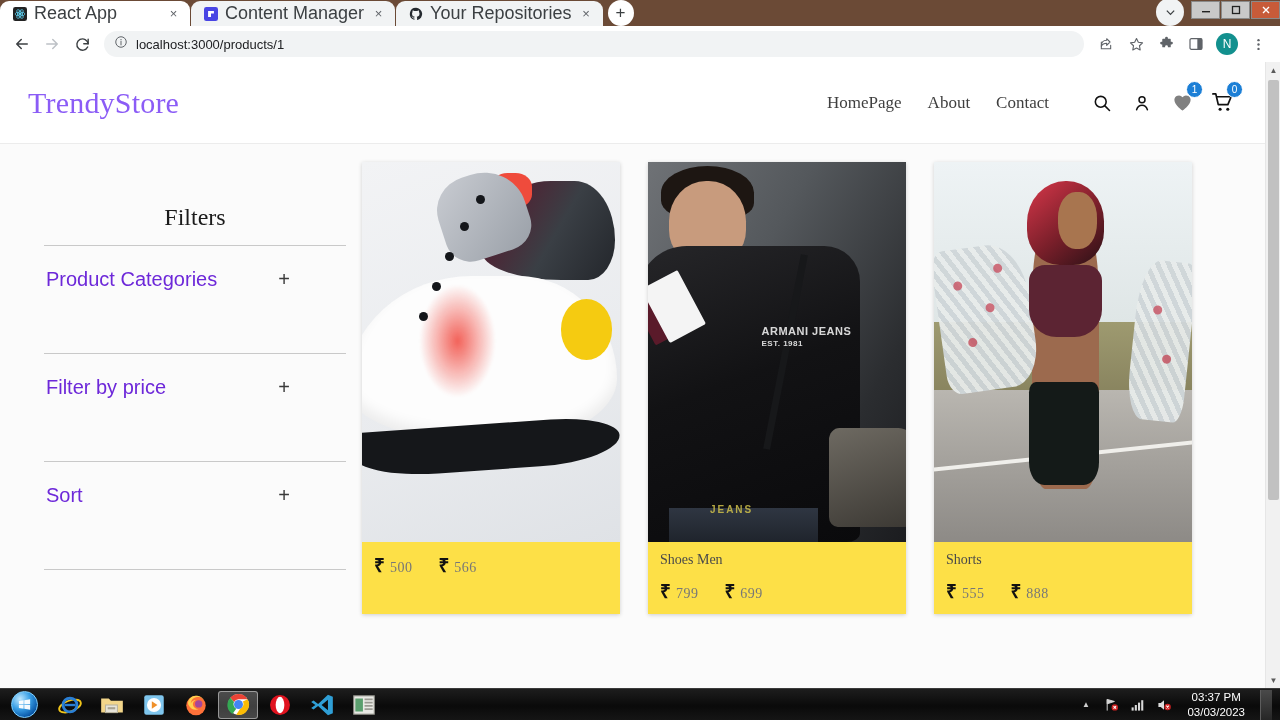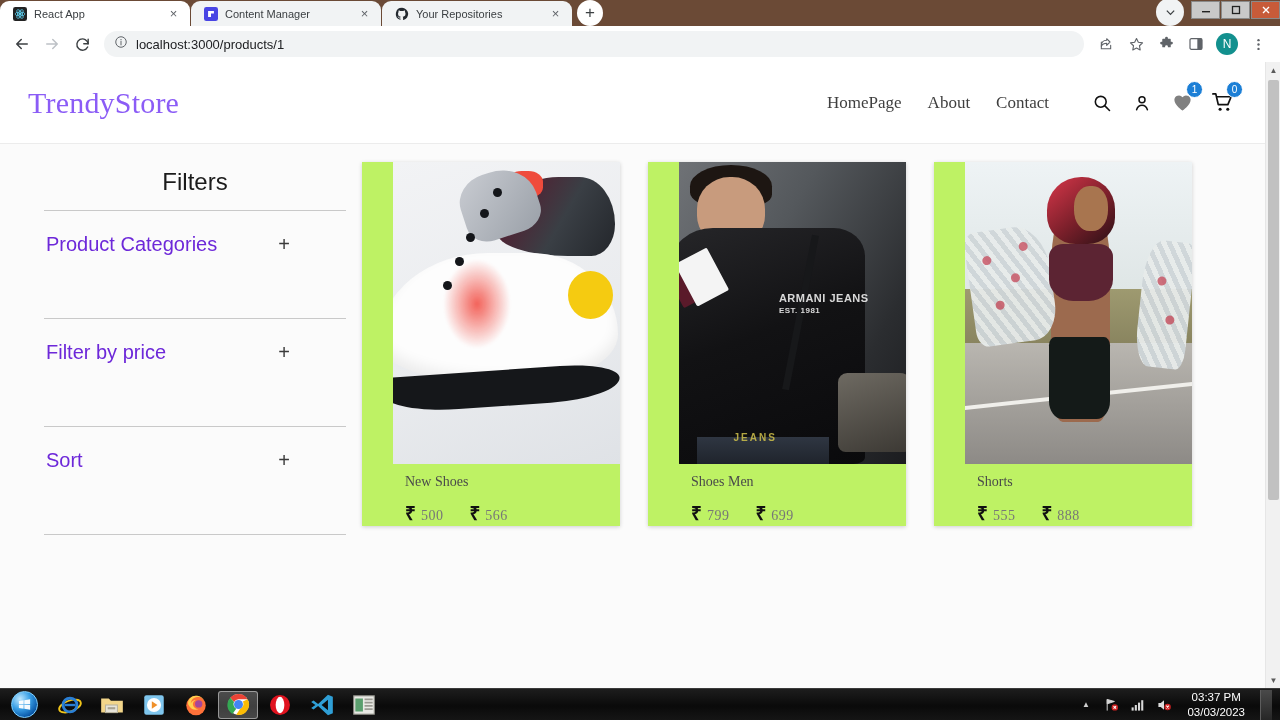--- a/index.html
+++ b/index.html
@@ -20,21 +20,21 @@
   .tabstrip { display: flex; align-items: flex-end; height: 26px; flex: 0 0 auto; }
   .tab {
     height: 25px; display: flex; align-items: center; gap: 7px;
     padding: 0 9px 0 12px; min-width: 190px; max-width: 230px;
     background: #f1f3f4; border-radius: 9px 9px 0 0; margin-right: 1px;
     position: relative;
   }
   .tab.active { background: #ffffff; }
   .tab-fav { width: 15px; height: 15px; flex: 0 0 15px; display:flex; align-items:center; justify-content:center;}
   .tab-title {
-    font-size: 11px; color: #3c4043; white-space: nowrap; overflow: hidden;
+    font-size: 18px; color: #3c4043; white-space: nowrap; overflow: hidden;
     text-overflow: ellipsis; flex: 1;
   }
   .tab-close { font-size: 13px; color: #5f6368; width: 15px; text-align: center; line-height: 1; }
   .newtab {
     width: 26px; height: 26px; border-radius: 50%; background: #ffffff;
     display: flex; align-items: center; justify-content: center;
     font-size: 17px; color: #3c4043; margin-left: 4px; margin-bottom: 0px;
     align-self: flex-end;
   }
   .tb-right { position: absolute; right: 0; top: 0; display: flex; align-items: flex-start; height: 26px; }
@@ -98,34 +98,34 @@
     border-radius: 50%; background: #1c7fd6; color: #fff; font-size: 10px;
     display: flex; align-items: center; justify-content: center; padding: 0 3px;
     border: 1px solid #fff;
   }
 
   .content { display: flex; padding: 18px 26px 0 26px; background: #fbfbfb; height: 544px; }
 
   
   .sidebar { width: 330px; flex: 0 0 330px; padding: 0 10px 0 18px; }
   .filters-title {
-    font-family: Liberation Sans, sans-serif; font-size: 24px; color: #1b1b1b;
-    text-align: center; padding: 6px 0 14px 0;
+    font-family: Liberation Serif, serif; font-size: 24px; color: #1b1b1b;
+    text-align: center; padding: 6px 0 14px 0; margin-top: 36px;
   }
   .hr { height: 1px; background: #c9c9c9; margin: 0 0 0 0; }
   .facet { padding: 22px 2px 0 2px; }
   .facet-row { display: flex; align-items: center; justify-content: space-between; padding-bottom: 62px; }
   .facet-label { font-family: Liberation Sans, sans-serif; font-size: 20px; color: #6d28d9; }
   .facet-plus { font-size: 20px; color: #3a3a3a; font-weight: 300; padding-right: 54px; }
 
   
   .grid { flex: 1; display: flex; gap: 28px; padding-left: 6px; }
   .card {
-    width: 258px; background: #bef264; box-shadow: 0 1px 4px rgba(0,0,0,0.18);
-    height: 364px; display: flex; flex-direction: column; padding-left: 31px;
+    width: 258px; background: #fde047; box-shadow: 0 1px 4px rgba(0,0,0,0.18);
+    height: 452px; display: flex; flex-direction: column;
   }
   .card-img { height: 380px; width: 100%; position: relative; overflow: hidden; }
   .card-body { padding: 10px 12px 0 12px; }
   .card-title {
     font-family: "Liberation Serif", serif; font-size: 14px; color: #4a4a4a;
     margin-bottom: 10px;
   }
   .price-row { display: flex; align-items: baseline; gap: 26px; }
   .price { font-family: "Liberation Serif", serif; color: #555; display: flex; align-items: baseline; gap: 5px; }
   .rupee { font-size: 19px; color: #111; font-weight: 600; }
@@ -508,21 +508,20 @@
               <div class="shoe-sole"></div>
               <div class="shoe-laces">
                 <div class="lace-dot" style="left:62%;top:6%"></div>
                 <div class="lace-dot" style="left:48%;top:22%"></div>
                 <div class="lace-dot" style="left:34%;top:40%"></div>
                 <div class="lace-dot" style="left:22%;top:58%"></div>
                 <div class="lace-dot" style="left:10%;top:76%"></div>
               </div>
             </div>
             <div class="card-body">
-              <div class="card-title">New Shoes</div>
               <div class="price-row">
                 <span class="price">
                   <span class="rupee">₹</span>
                   <span class="pval">500</span>
                 </span>
                 <span class="price">
                   <span class="rupee">₹</span>
                   <span class="pval">566</span>
                 </span>
               </div>

